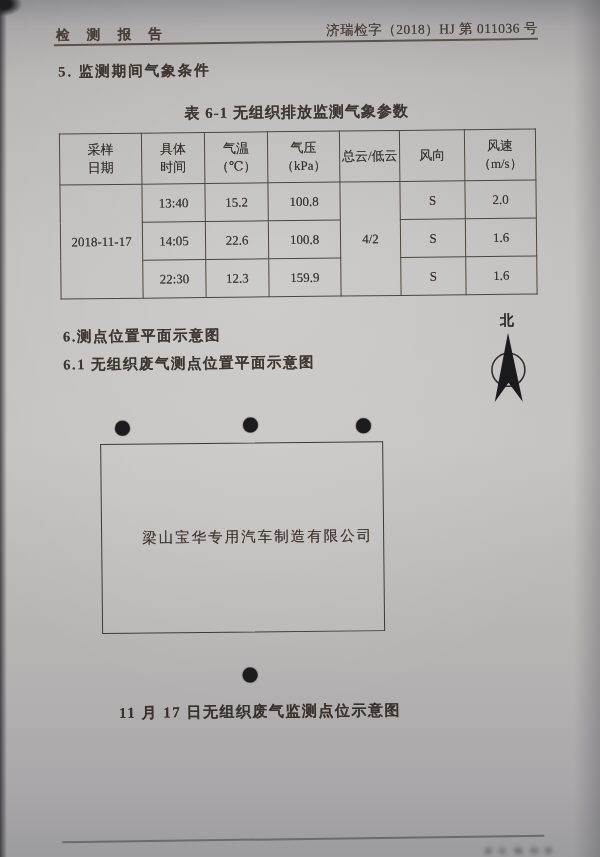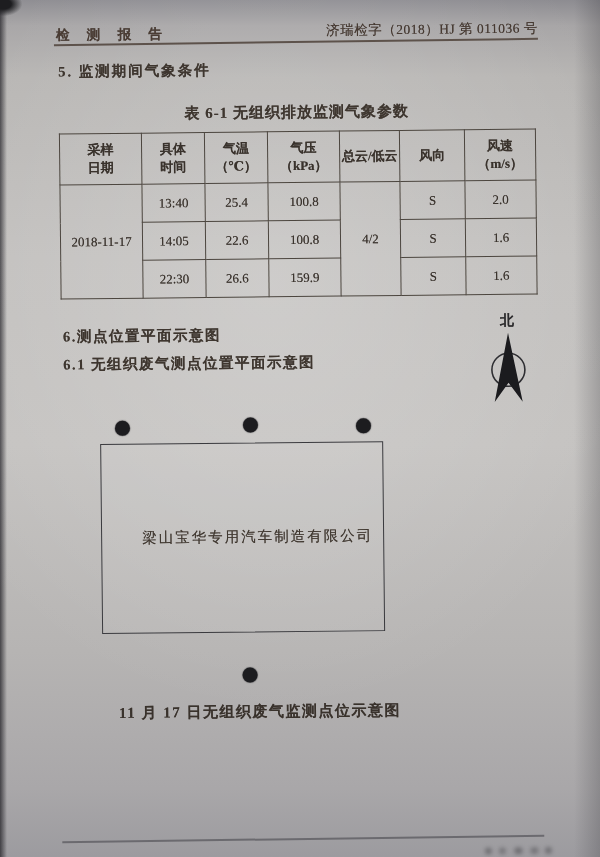--- a/index.html
+++ b/index.html
@@ -26,21 +26,21 @@
 
   
   .s5{position:absolute;left:62px;top:60px;font-size:14.5px;font-weight:bold;letter-spacing:2px;}
   .tbl-title{position:absolute;left:62px;top:103px;width:476px;text-align:center;font-size:15px;font-weight:bold;letter-spacing:1px;}
 
   
   table.weather{position:absolute;left:62px;top:131px;width:476px;border-collapse:collapse;table-layout:fixed;
     font-size:13px;color:#39322c;}
   table.weather th, table.weather td{border:1.4px solid #4c463f;text-align:center;vertical-align:middle;padding:0;
     font-weight:normal;white-space:pre-line;line-height:1.35;}
-  table.weather th{height:50px;font-weight:bold;}
+  table.weather th{height:50px;font-weight:normal;}
   table.weather td{height:37px;}
   table.weather .c0{width:82px;} table.weather .c1{width:63px;} table.weather .c2{width:63px;}
   table.weather .c3{width:72px;} table.weather .c4{width:60px;} table.weather .c5{width:65px;} table.weather .c6{width:71px;}
 
   .s6{position:absolute;left:64px;top:325px;font-size:14.5px;font-weight:bold;letter-spacing:1.5px;}
   .s61{position:absolute;left:64px;top:353px;font-size:14.5px;font-weight:bold;letter-spacing:1.5px;}
 
   
   .north{position:absolute;left:482px;top:314px;width:52px;text-align:center;}
   .north-label{font-size:14px;font-weight:bold;color:#2b2b2e;}
@@ -100,36 +100,36 @@
 （kPa）</th>
         <th class="txt">总云/低云</th>
         <th class="txt">风向</th>
         <th class="txt">风速（m/s）</th>
       </tr>
     </thead>
     <tbody>
       <tr>
         <td rowspan="3" class="txt">2018-11-17</td>
         <td class="txt">13:40</td>
-        <td class="txt">25.4</td>
+        <td class="txt">15.2</td>
         <td class="txt">100.8</td>
         <td rowspan="3" class="txt">4/2</td>
         <td class="txt">S</td>
         <td class="txt">2.0</td>
       </tr>
       <tr>
         <td class="txt">14:05</td>
         <td class="txt">22.6</td>
         <td class="txt">100.8</td>
         <td class="txt">S</td>
         <td class="txt">1.6</td>
       </tr>
       <tr>
         <td class="txt">22:30</td>
-        <td class="txt">26.6</td>
+        <td class="txt">12.3</td>
         <td class="txt">159.9</td>
         <td class="txt">S</td>
         <td class="txt">1.6</td>
       </tr>
     </tbody>
   </table>
 
   <div class="s6 txt">6.测点位置平面示意图</div>
   <div class="s61 txt">6.1 无组织废气测点位置平面示意图</div>
 

